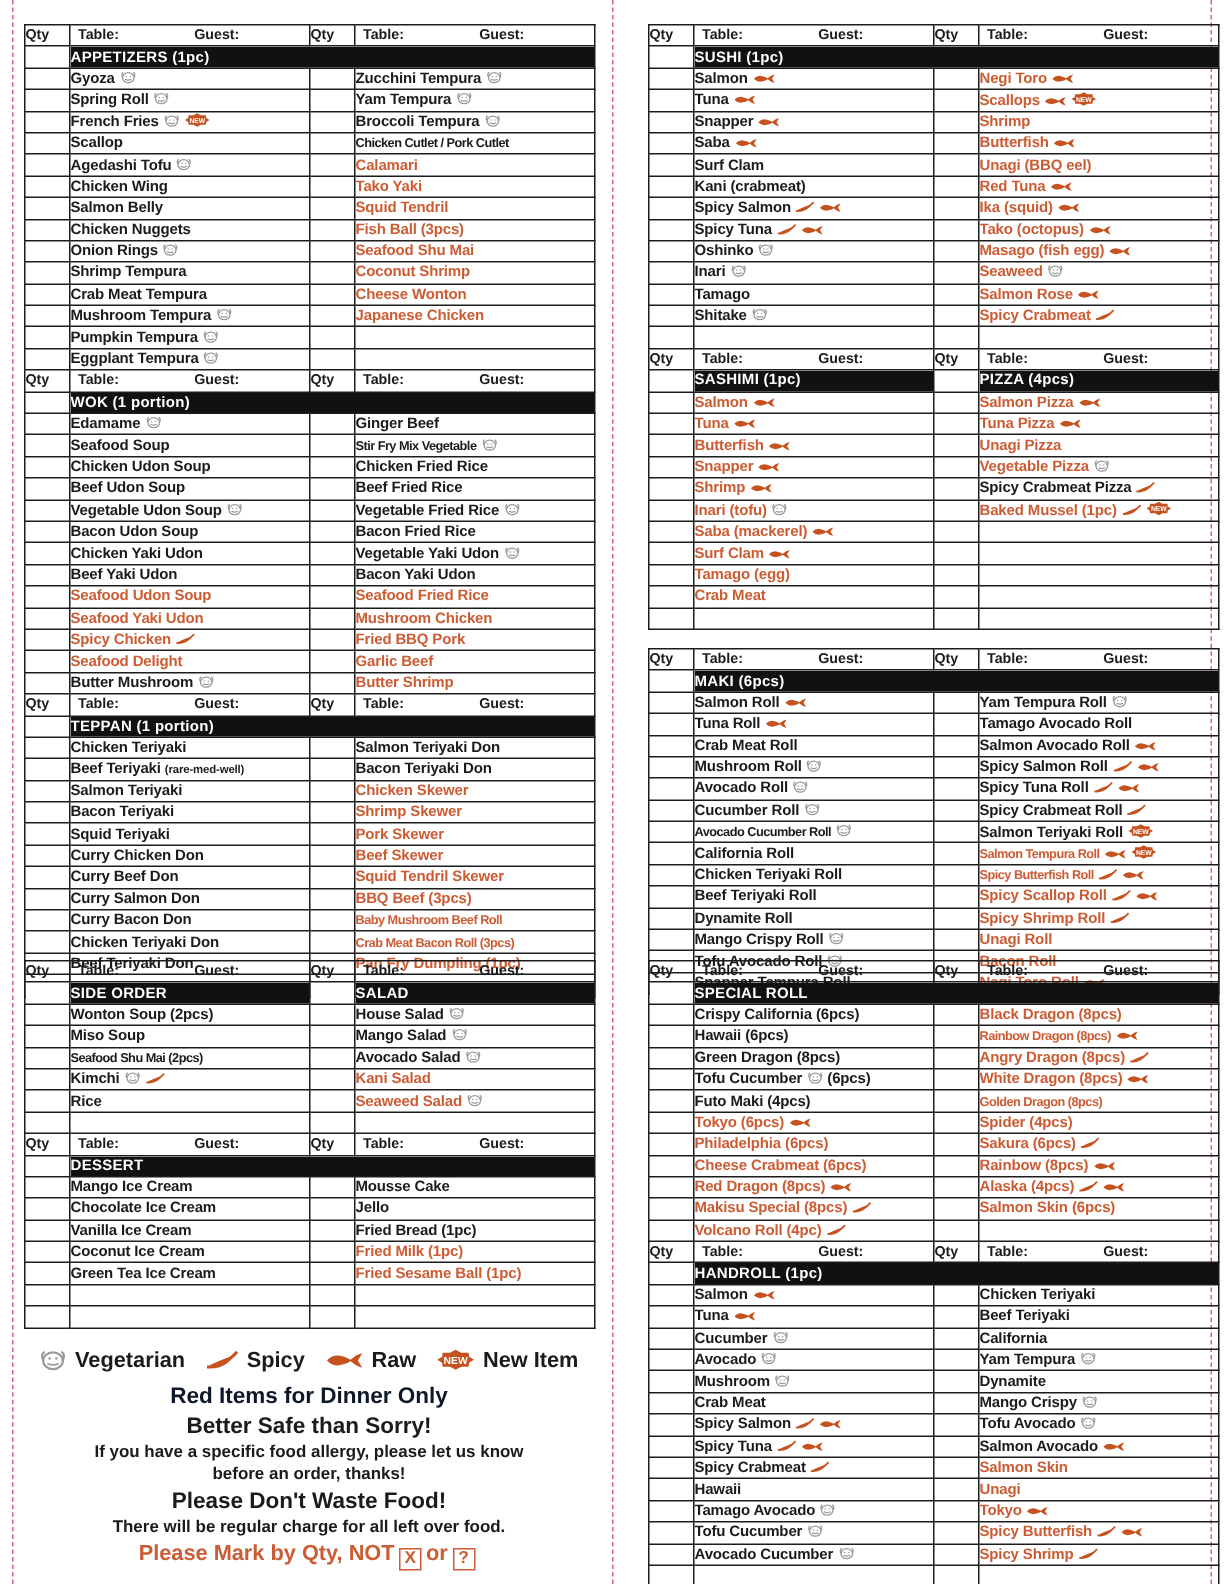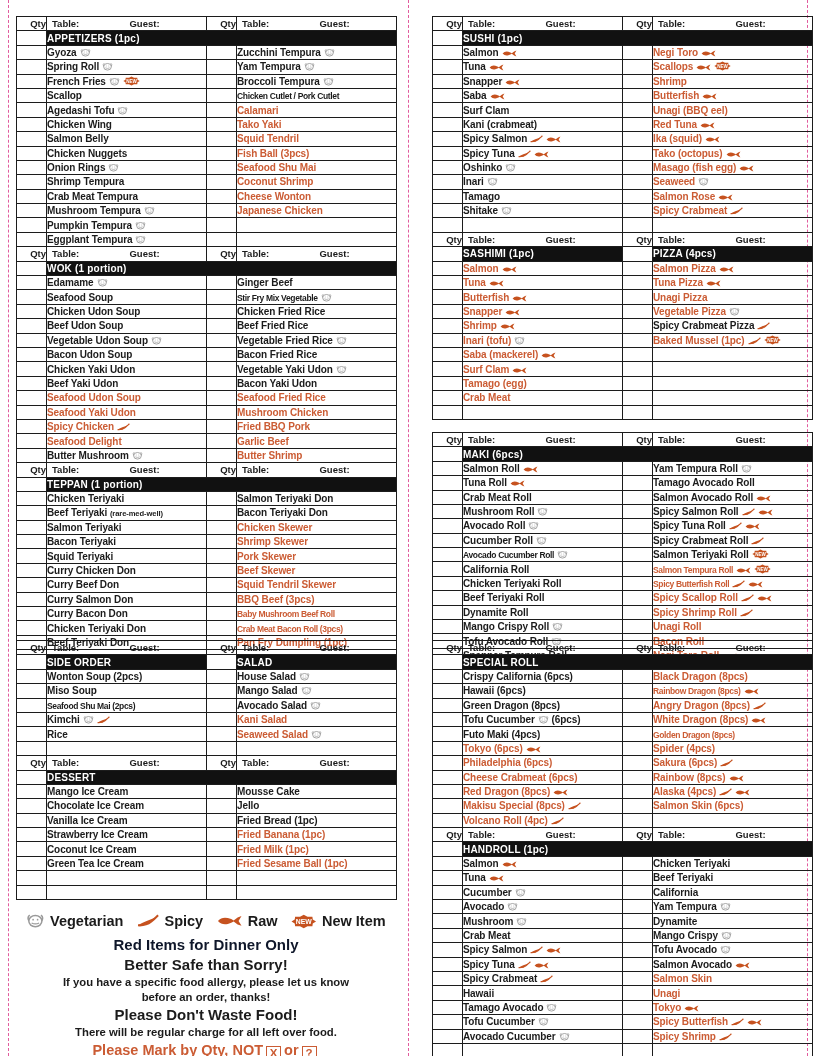--- a/index.html
+++ b/index.html
@@ -3,21 +3,21 @@
 <meta charset="utf-8">
 <style>
   html,body{margin:0;padding:0}
   body{width:816px;height:1056px;background:#fff;position:relative;overflow:hidden;
        font-family:"Liberation Sans",sans-serif;color:#1b1b1b;}
   .crop{position:absolute;top:0;bottom:0;width:0;border-left:1.5px dashed #e25b9e;}
   .quad{position:absolute;width:380px;}
   table.menu{border-collapse:collapse;width:380px;table-layout:fixed;}
   table.menu td,table.menu th{border:1px solid #1c1c1c;height:13.4px;padding:0;
        overflow:hidden;white-space:nowrap;vertical-align:middle;}
-  th.qh{font-size:9.5px;font-weight:bold;text-align:right;font-family:"Liberation Sans",sans-serif;}
+  th.qh{font-size:9.5px;font-weight:bold;text-align:left;font-family:"Liberation Sans",sans-serif;}
   th.tgh{font-weight:bold;text-align:left;}
   .tgwrap{display:flex;font-size:9.5px;padding:0 5px;}
   .tgwrap .tl{width:52%;text-align:left;}
   .tgwrap .gl{text-align:left;}
   td.bar{background:#111;color:#fff;font-size:10px;font-weight:bold;
        padding-left:5px;letter-spacing:.2px;text-align:left;}
   td.qty{background:#fff;}
   td.item{padding-left:4px;font-size:10px;font-weight:bold;letter-spacing:-.1px;text-align:left;}
   .red{color:#cb5c34;}
   .cond{font-size:8.5px;letter-spacing:-.35px;}
@@ -1086,26 +1086,20 @@
           <td class="qty"></td>
           <td class="item"><span>Chocolate Ice Cream</span></td>
           <td class="qty"></td>
           <td class="item"><span>Jello</span></td>
         </tr>
         <tr>
           <td class="qty"></td>
           <td class="item"><span>Vanilla Ice Cream</span></td>
           <td class="qty"></td>
           <td class="item"><span>Fried Bread (1pc)</span></td>
-        </tr>
-        <tr>
-          <td class="qty"></td>
-          <td class="item"><span>Strawberry Ice Cream</span></td>
-          <td class="qty"></td>
-          <td class="item"><span class="red ">Fried Banana (1pc)</span></td>
         </tr>
         <tr>
           <td class="qty"></td>
           <td class="item"><span>Coconut Ice Cream</span></td>
           <td class="qty"></td>
           <td class="item"><span class="red ">Fried Milk (1pc)</span></td>
         </tr>
         <tr>
           <td class="qty"></td>
           <td class="item"><span>Green Tea Ice Cream</span></td>

